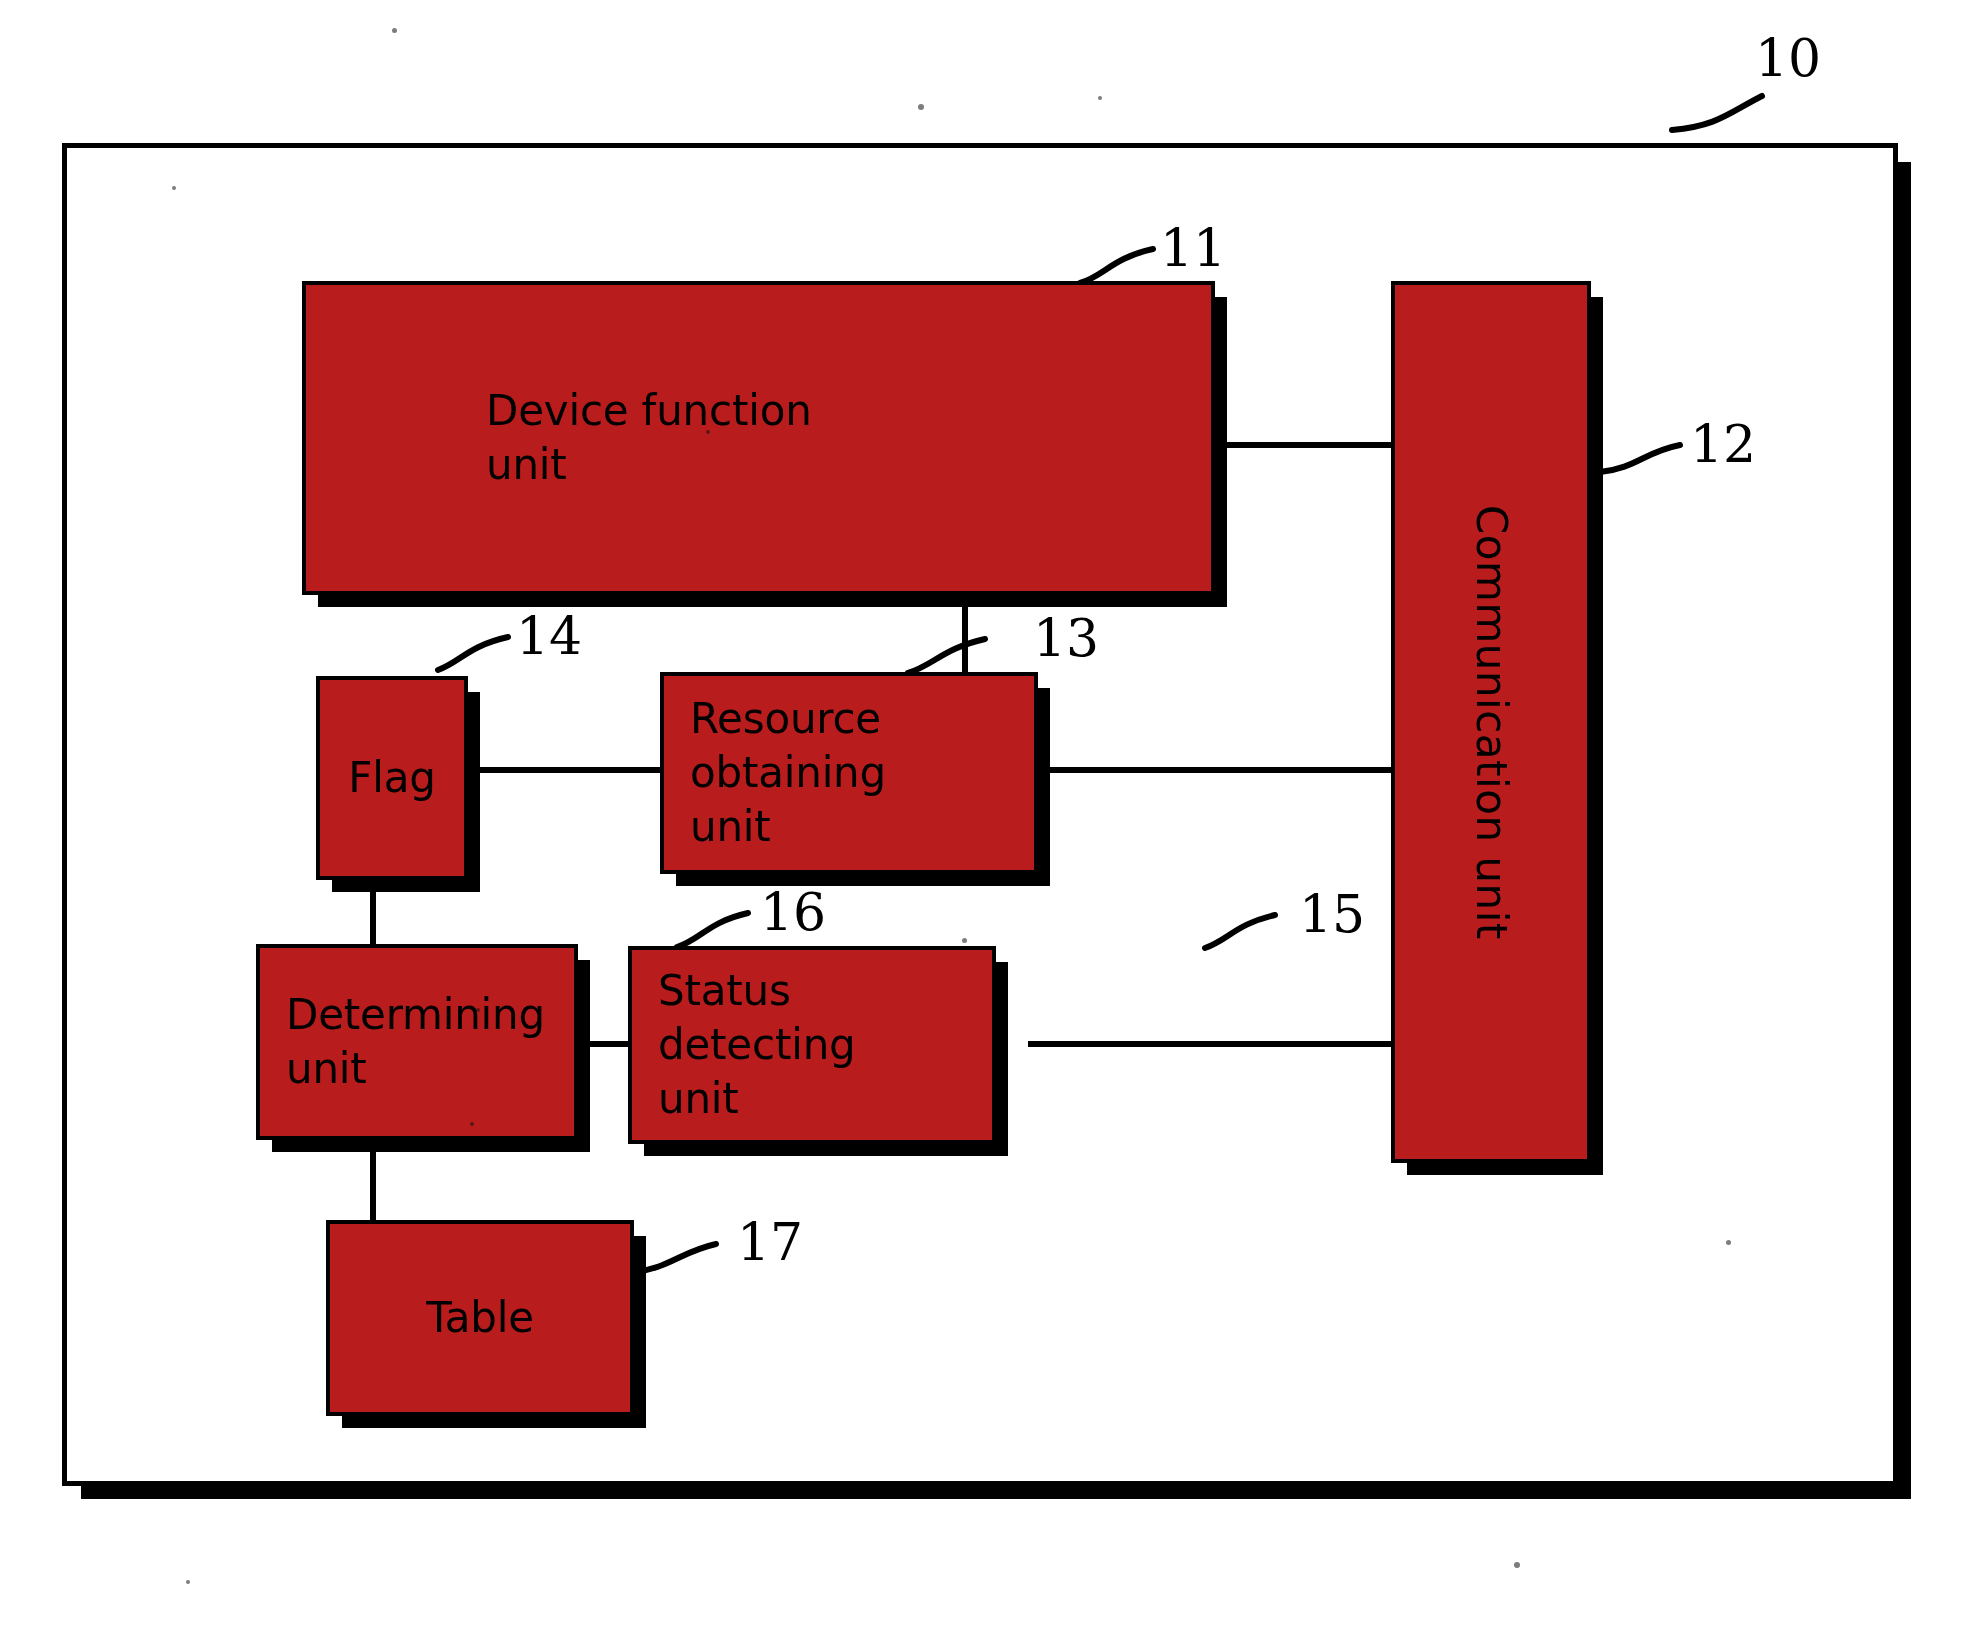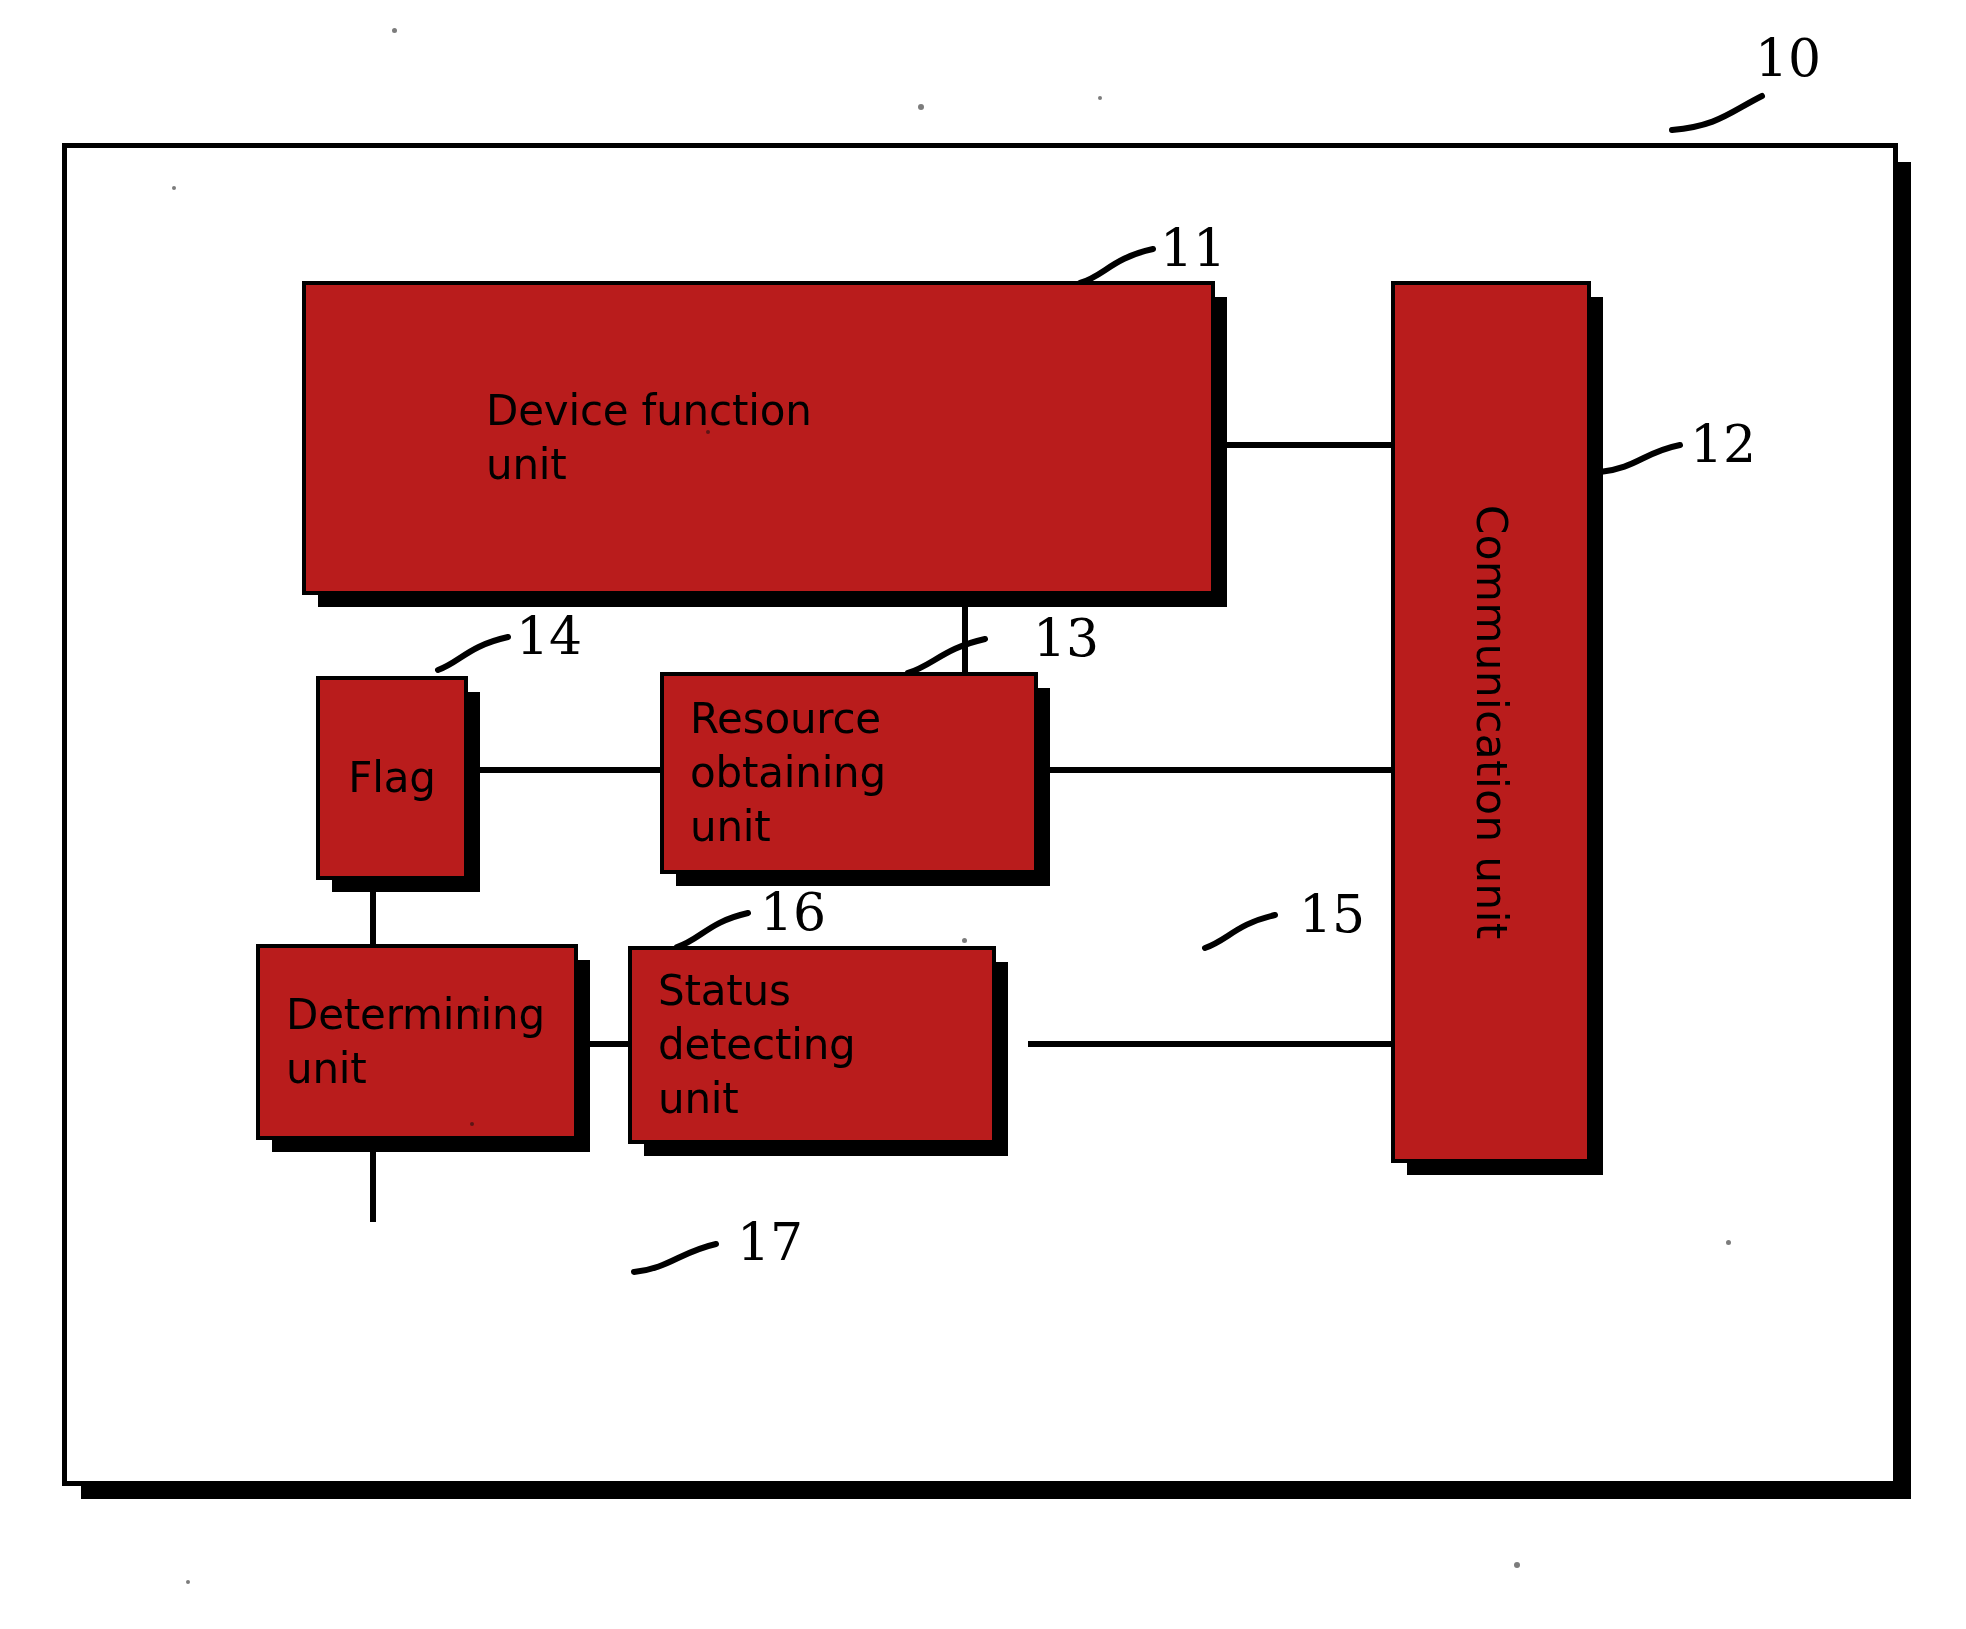--- a/index.html
+++ b/index.html
@@ -169,20 +169,23 @@
 
   <div class="block" style="left:628px; top:946px; width:368px; height:198px;">
     <div class="block-label">Status detecting
 unit</div>
   </div>
 
   <div class="block" style="left:256px; top:944px; width:322px; height:196px;">
     <div class="block-label">Determining unit</div>
   </div>
 
+  <div class="block" style="left:326px; top:1220px; width:308px; height:196px;">
+    <div class="block-label center">Table</div>
+  </div>
 
   <div class="ref underlined" style="left:1755px; top:32px;">10</div>
 
   <div class="ref" style="left:1160px; top:222px;">11</div>
 
   <div class="ref" style="left:1690px; top:418px;">12</div>
 
   <div class="ref" style="left:993px; top:612px;margin-left:40px;">13</div>
 
   <div class="ref" style="left:516px; top:610px;">14</div>

